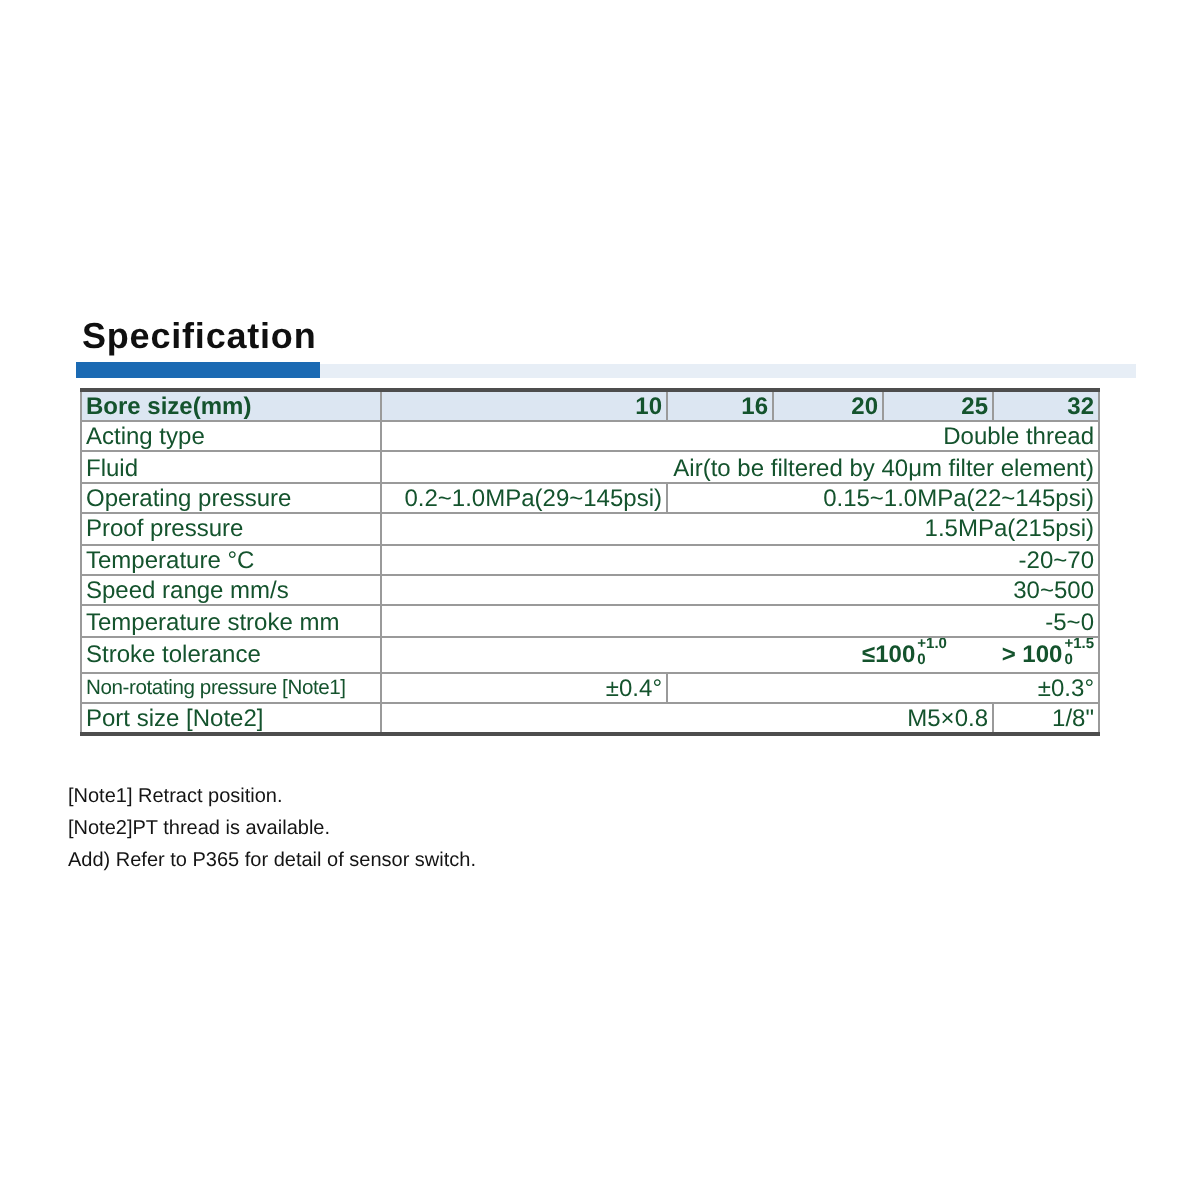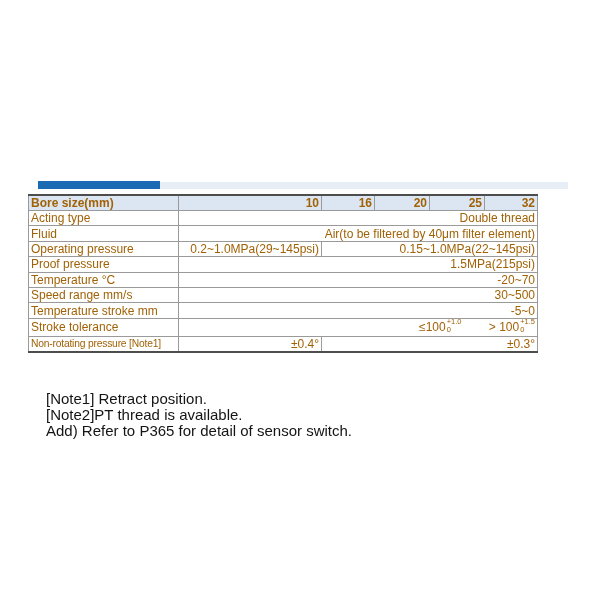--- a/index.html
+++ b/index.html
@@ -26,67 +26,68 @@
     background: #1b6ab3;
   }
   .bar-light {
     position: absolute;
     left: 160px; top: 182px;
     width: 408px; height: 7px;
     background: #e7eef6;
   }
   table.spec {
     position: absolute;
-    left: 28px; top: 194px;
+    left: 40px; top: 194px;
     width: 509px;
     border-collapse: collapse;
     table-layout: fixed;
     font-size: 12px;
-    color: #a16207;
+    color: #14532d;
     border-top: 2px solid #4d4d4d;
     border-bottom: 2px solid #4d4d4d;
     border-left: 1px solid #8f8f8f;
     border-right: 1px solid #8f8f8f;
   }
   table.spec td {
     border: 1px solid #9a9a9a;
     height: 15.4px;
     padding: 0 2px;
     white-space: nowrap;
     overflow: hidden;
     vertical-align: middle;
   }
   td.lbl { text-align: left; padding-left: 5px; }
   td.val { text-align: right; }
   tr.hdr td { background: #dce6f2; font-weight: bold; }
   td.small-lbl { font-size: 10.3px; letter-spacing: -0.2px; }
-  .tol { display: inline-flex; align-items: center; }
+  .tol { display: inline-flex; align-items: center; font-weight: bold; }
   .tol + .tol { margin-left: 24px; }
   .tolstack {
     display: inline-flex;
     flex-direction: column;
     align-items: flex-start;
     font-size: 7.5px;
     line-height: 1.15;
     margin-left: 1px;
     transform: translateY(-1px);
   }
   .notes {
     position: absolute;
-    left: 46px; top: 391px;
-    font-size: 15px;
+    left: 34px; top: 391px;
+    font-size: 10px;
     color: #141414;
   }
   .notes .note-line { line-height: 16px; }
 </style>
 </head>
 <body>
 
 <div class="page">
 
+  <div class="heading">Specification</div>
   <div class="bar-dark"></div>
   <div class="bar-light"></div>
 
   <table class="spec">
     <colgroup>
       <col style="width:150px">
         <col style="width:143px">
         <col style="width:53px">
       <col style="width:55px">
         <col style="width:55px">
@@ -147,20 +148,25 @@
               <span>0</span>
             </span>
           </span>
         </td>
       </tr>
       <tr>
         <td class="lbl small-lbl">Non-rotating pressure [Note1]</td>
         <td class="val">±0.4°</td>
         <td class="val" colspan="4">±0.3°</td>
       </tr>
+      <tr>
+        <td class="lbl">Port size [Note2]</td>
+        <td class="val" colspan="4">M5×0.8</td>
+        <td class="val">1/8"</td>
+      </tr>
     </tbody>
   </table>
 
   <div class="notes">
     <div class="note-line">[Note1] Retract position.</div>
     <div class="note-line">[Note2]PT thread is available.</div>
     <div class="note-line">Add) Refer to P365 for detail of sensor switch.</div>
   </div>
 
 </div>

